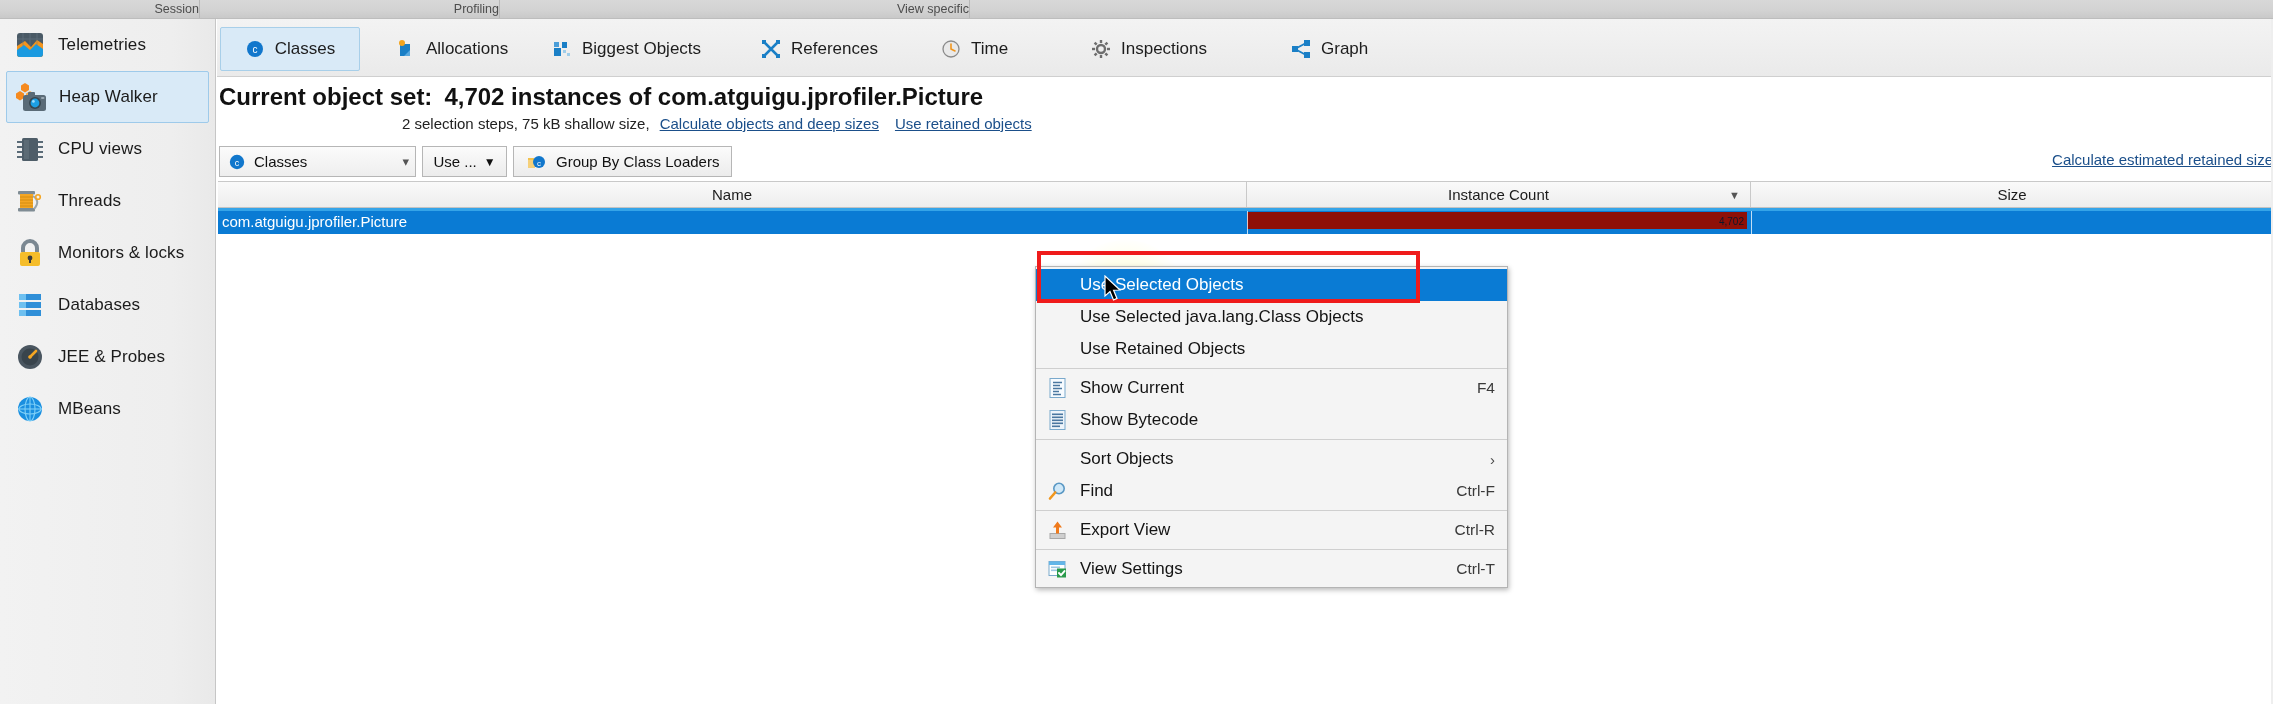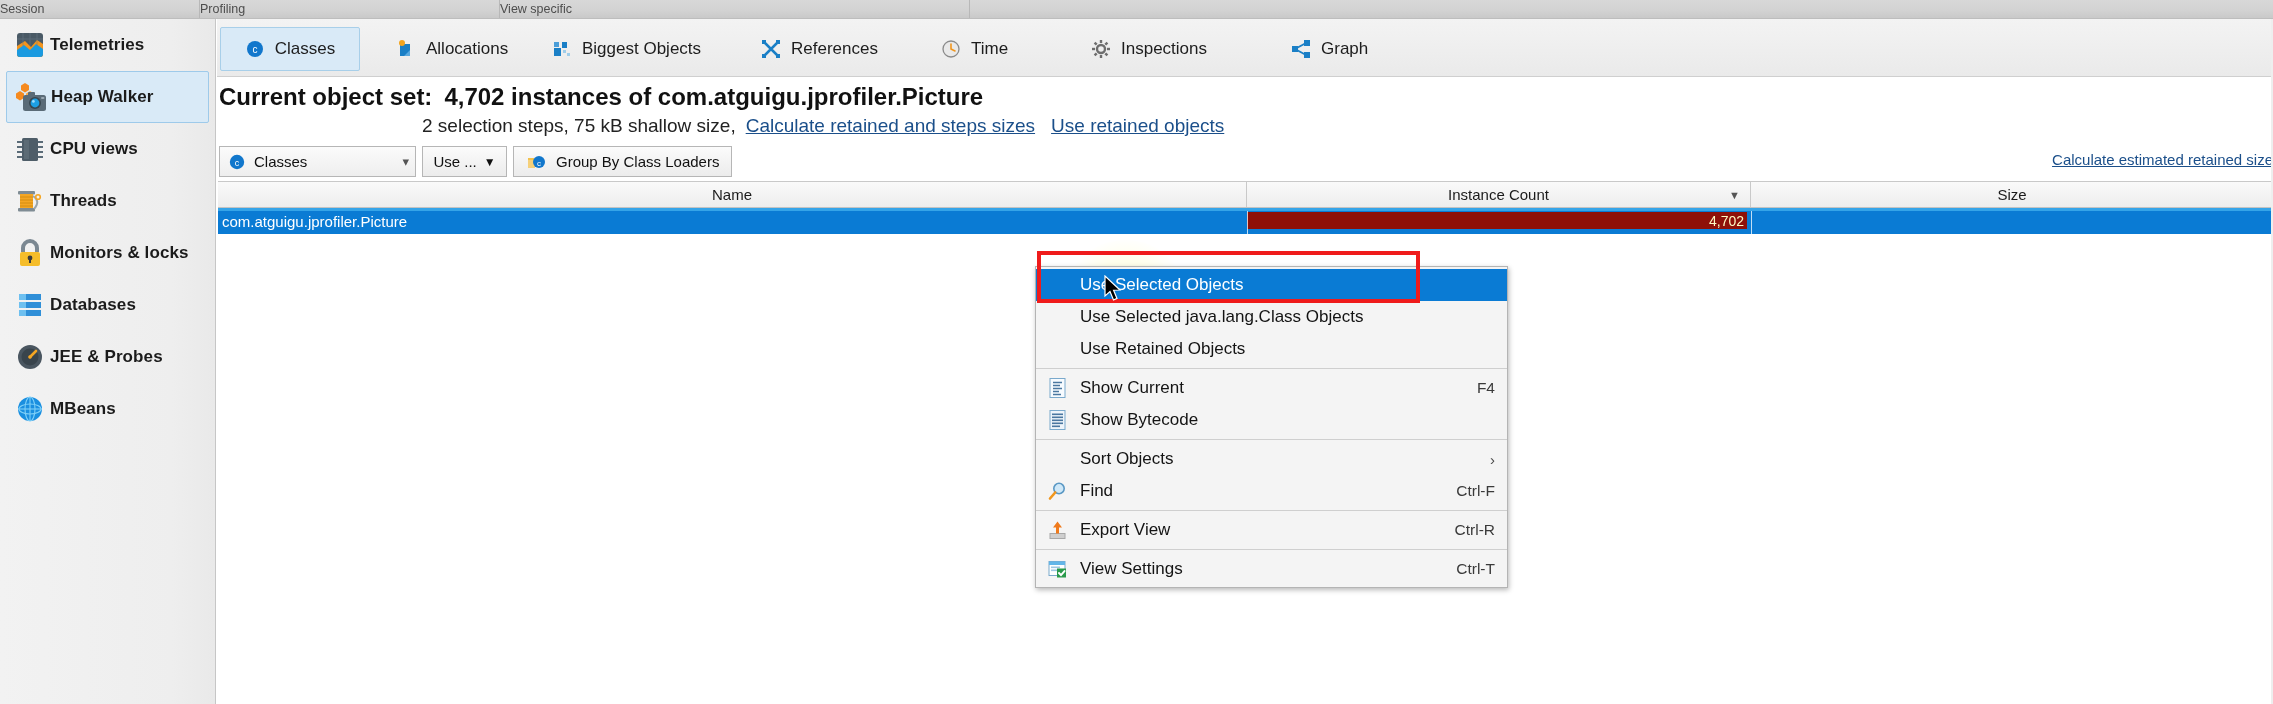--- a/index.html
+++ b/index.html
@@ -21,43 +21,42 @@
   
   .topband {
     position: absolute; left: 0; top: 0;
     width: 2273px; height: 19px;
     background: linear-gradient(to bottom, #d8d8d8 0%, #d2d2d2 60%, #c9c9c9 100%);
     border-bottom: 1px solid #bdbdbd;
   }
   .topband-cell {
     position: absolute; top: 0; height: 18px;
     font-size: 12.5px; color: #4d4d4d;
-    display: flex; align-items: center; justify-content: flex-start;
+    display: flex; align-items: center; justify-content: flex-end;
     border-right: 1px solid #b8b8b8;
   }
   .tb-session   { left: 0px;   width: 200px; }
   .tb-profiling { left: 200px; width: 300px; }
   .tb-view      { left: 500px; width: 470px; border-right: 1px solid #b8b8b8; }
   .tb-rest      { left: 970px; width: 1303px; border-right: none; }
 
   
   .sidebar {
     position: absolute; left: 0; top: 19px;
     width: 216px; height: 685px;
     background: linear-gradient(to right, #f2f2f2 0%, #eeeeee 80%, #e9e9e9 100%);
     border-right: 1px solid #c6c6c6;
   }
   .side-item {
     position: relative;
     height: 52px;
     display: flex; align-items: center;
     padding-left: 14px;
-    gap: 4px;
+    gap: 12px;
     cursor: default;
-    font-weight: bold;
   }
   .side-item.selected {
     background: #d9eaf7;
     border: 1px solid #9ecaea;
     border-radius: 2px;
     margin: 0 6px;
     padding-left: 8px;
   }
   .side-label {
     font-size: 17px;
@@ -103,23 +102,23 @@
     background: #ffffff;
   }
   .objset-line1 {
     position: absolute; left: 2px; top: 6px;
     font-size: 24px; font-weight: bold; color: #111;
     white-space: nowrap;
   }
   .objset-line1 .lbl { margin-right: 12px; }
   .objset-line2 {
     position: absolute; left: 185px; top: 38px;
-    font-size: 19px; color: #222;
+    font-size: 15px; color: #222;
     white-space: nowrap;
-    display: flex; align-items: baseline; gap: 0; margin-left: 20px;
+    display: flex; align-items: baseline; gap: 0;
   }
   .objset-line2 .plain { margin-right: 10px; }
   .lnk {
     color: #1b4f8a; text-decoration: underline; cursor: pointer;
     margin-right: 16px; white-space: nowrap;
   }
   .lnk:last-child { margin-right: 0; }
 
   
   .toolbar {
@@ -214,21 +213,21 @@
   }
   .bar-fill {
     position: absolute; left: 0; top: 4px;
     height: 17px;
     background: #8e1008;
   }
   .cell-count {
     position: absolute; left: 1029px; top: 0;
     width: 497px; height: 26px;
     display: flex; align-items: center; justify-content: flex-end;
-    font-size: 14px; color: #fef9c3;
+    font-size: 10px; color: #0f172a;
   }
   .cell-size {
     position: absolute; left: 1537px; top: 0;
     width: 740px; height: 26px;
     display: flex; align-items: center; justify-content: flex-end;
     font-size: 15px; color: #ffffff;
   }
   .colsep {
     position: absolute; top: 0; width: 1px; height: 26px;
     background: #ffffff; opacity: .75;
@@ -555,21 +554,21 @@
         <span>Graph</span>
       </div>
     </div>
 
     <div class="objset">
       <div class="objset-line1">
         <span class="lbl">Current object set:</span><span>4,702 instances of com.atguigu.jprofiler.Picture</span>
       </div>
       <div class="objset-line2">
         <span class="plain">2 selection steps, 75 kB shallow size,</span>
-        <span class="lnk">Calculate retained and steps sizes</span>
+        <span class="lnk">Calculate objects and deep sizes</span>
         <span class="lnk">Use retained objects</span>
       </div>
     </div>
 
     <div class="toolbar">
       <div class="combo">
         <span class="c-ico">
           <svg width="18" height="18" viewBox="0 0 20 20">
               <circle cx="10" cy="10" r="8" fill="#1177cc"></circle>
               <text x="10" y="14" font-size="10" fill="#fff" text-anchor="middle" font-family="Liberation Sans, sans-serif">c</text>

